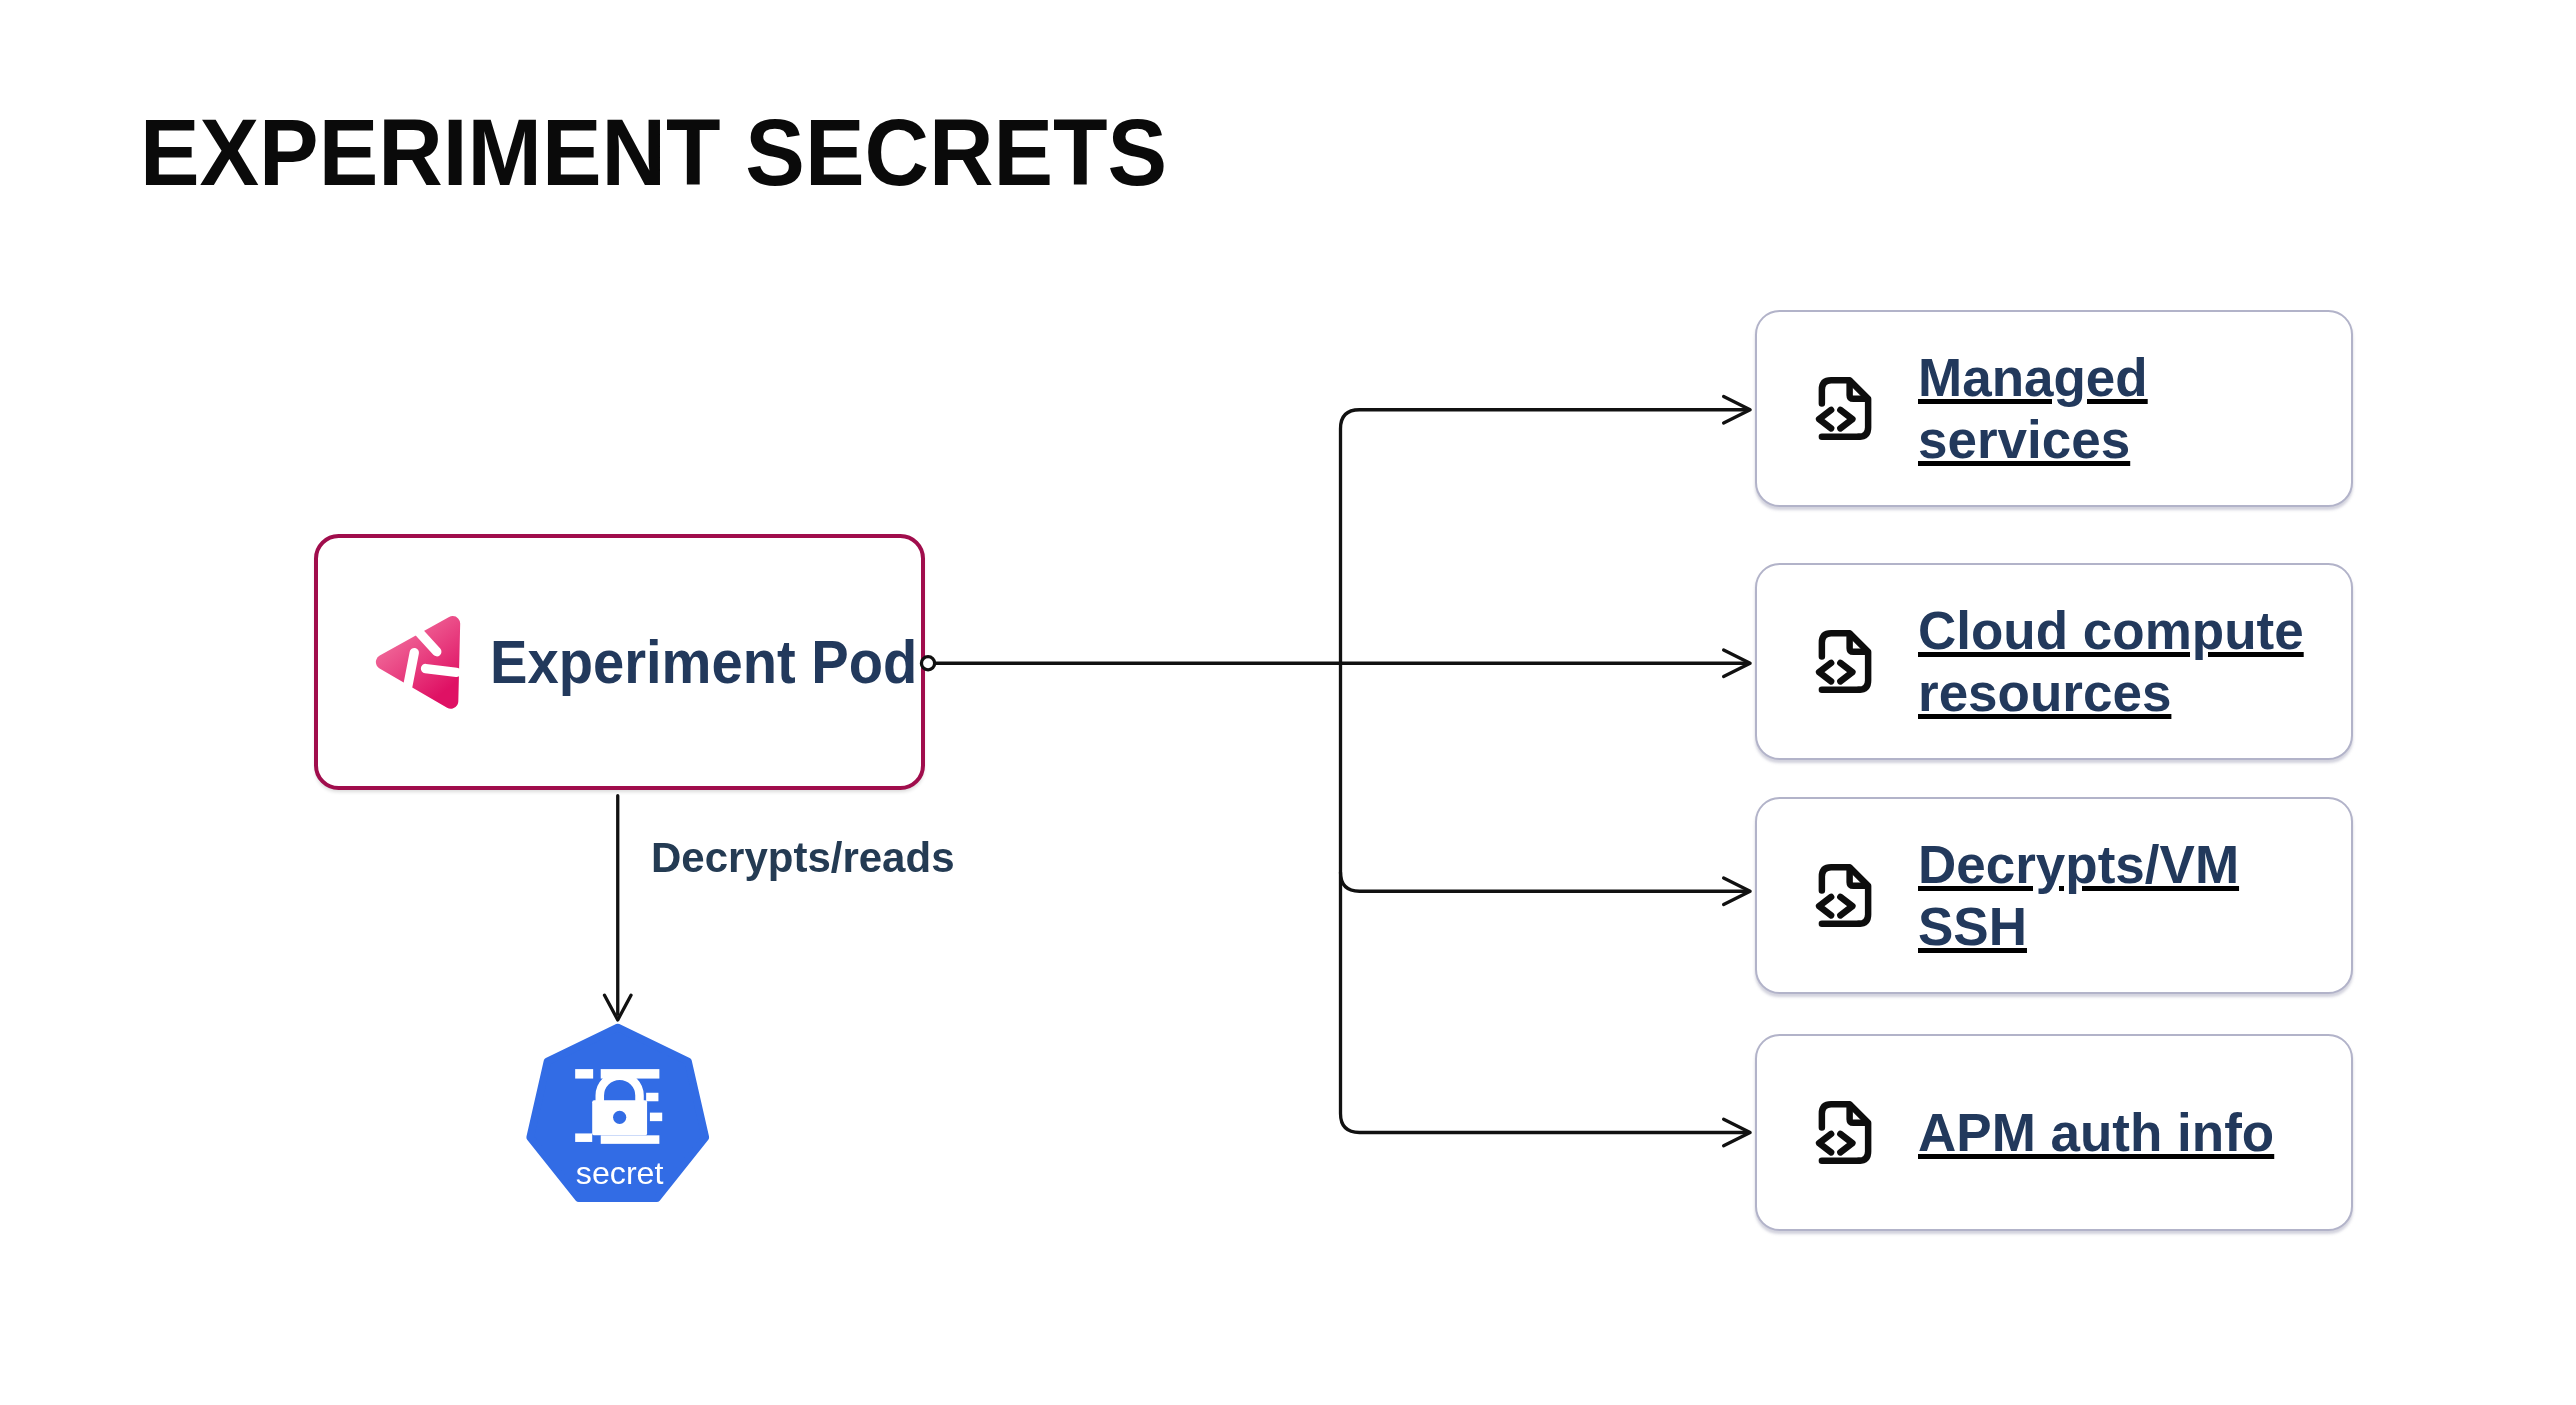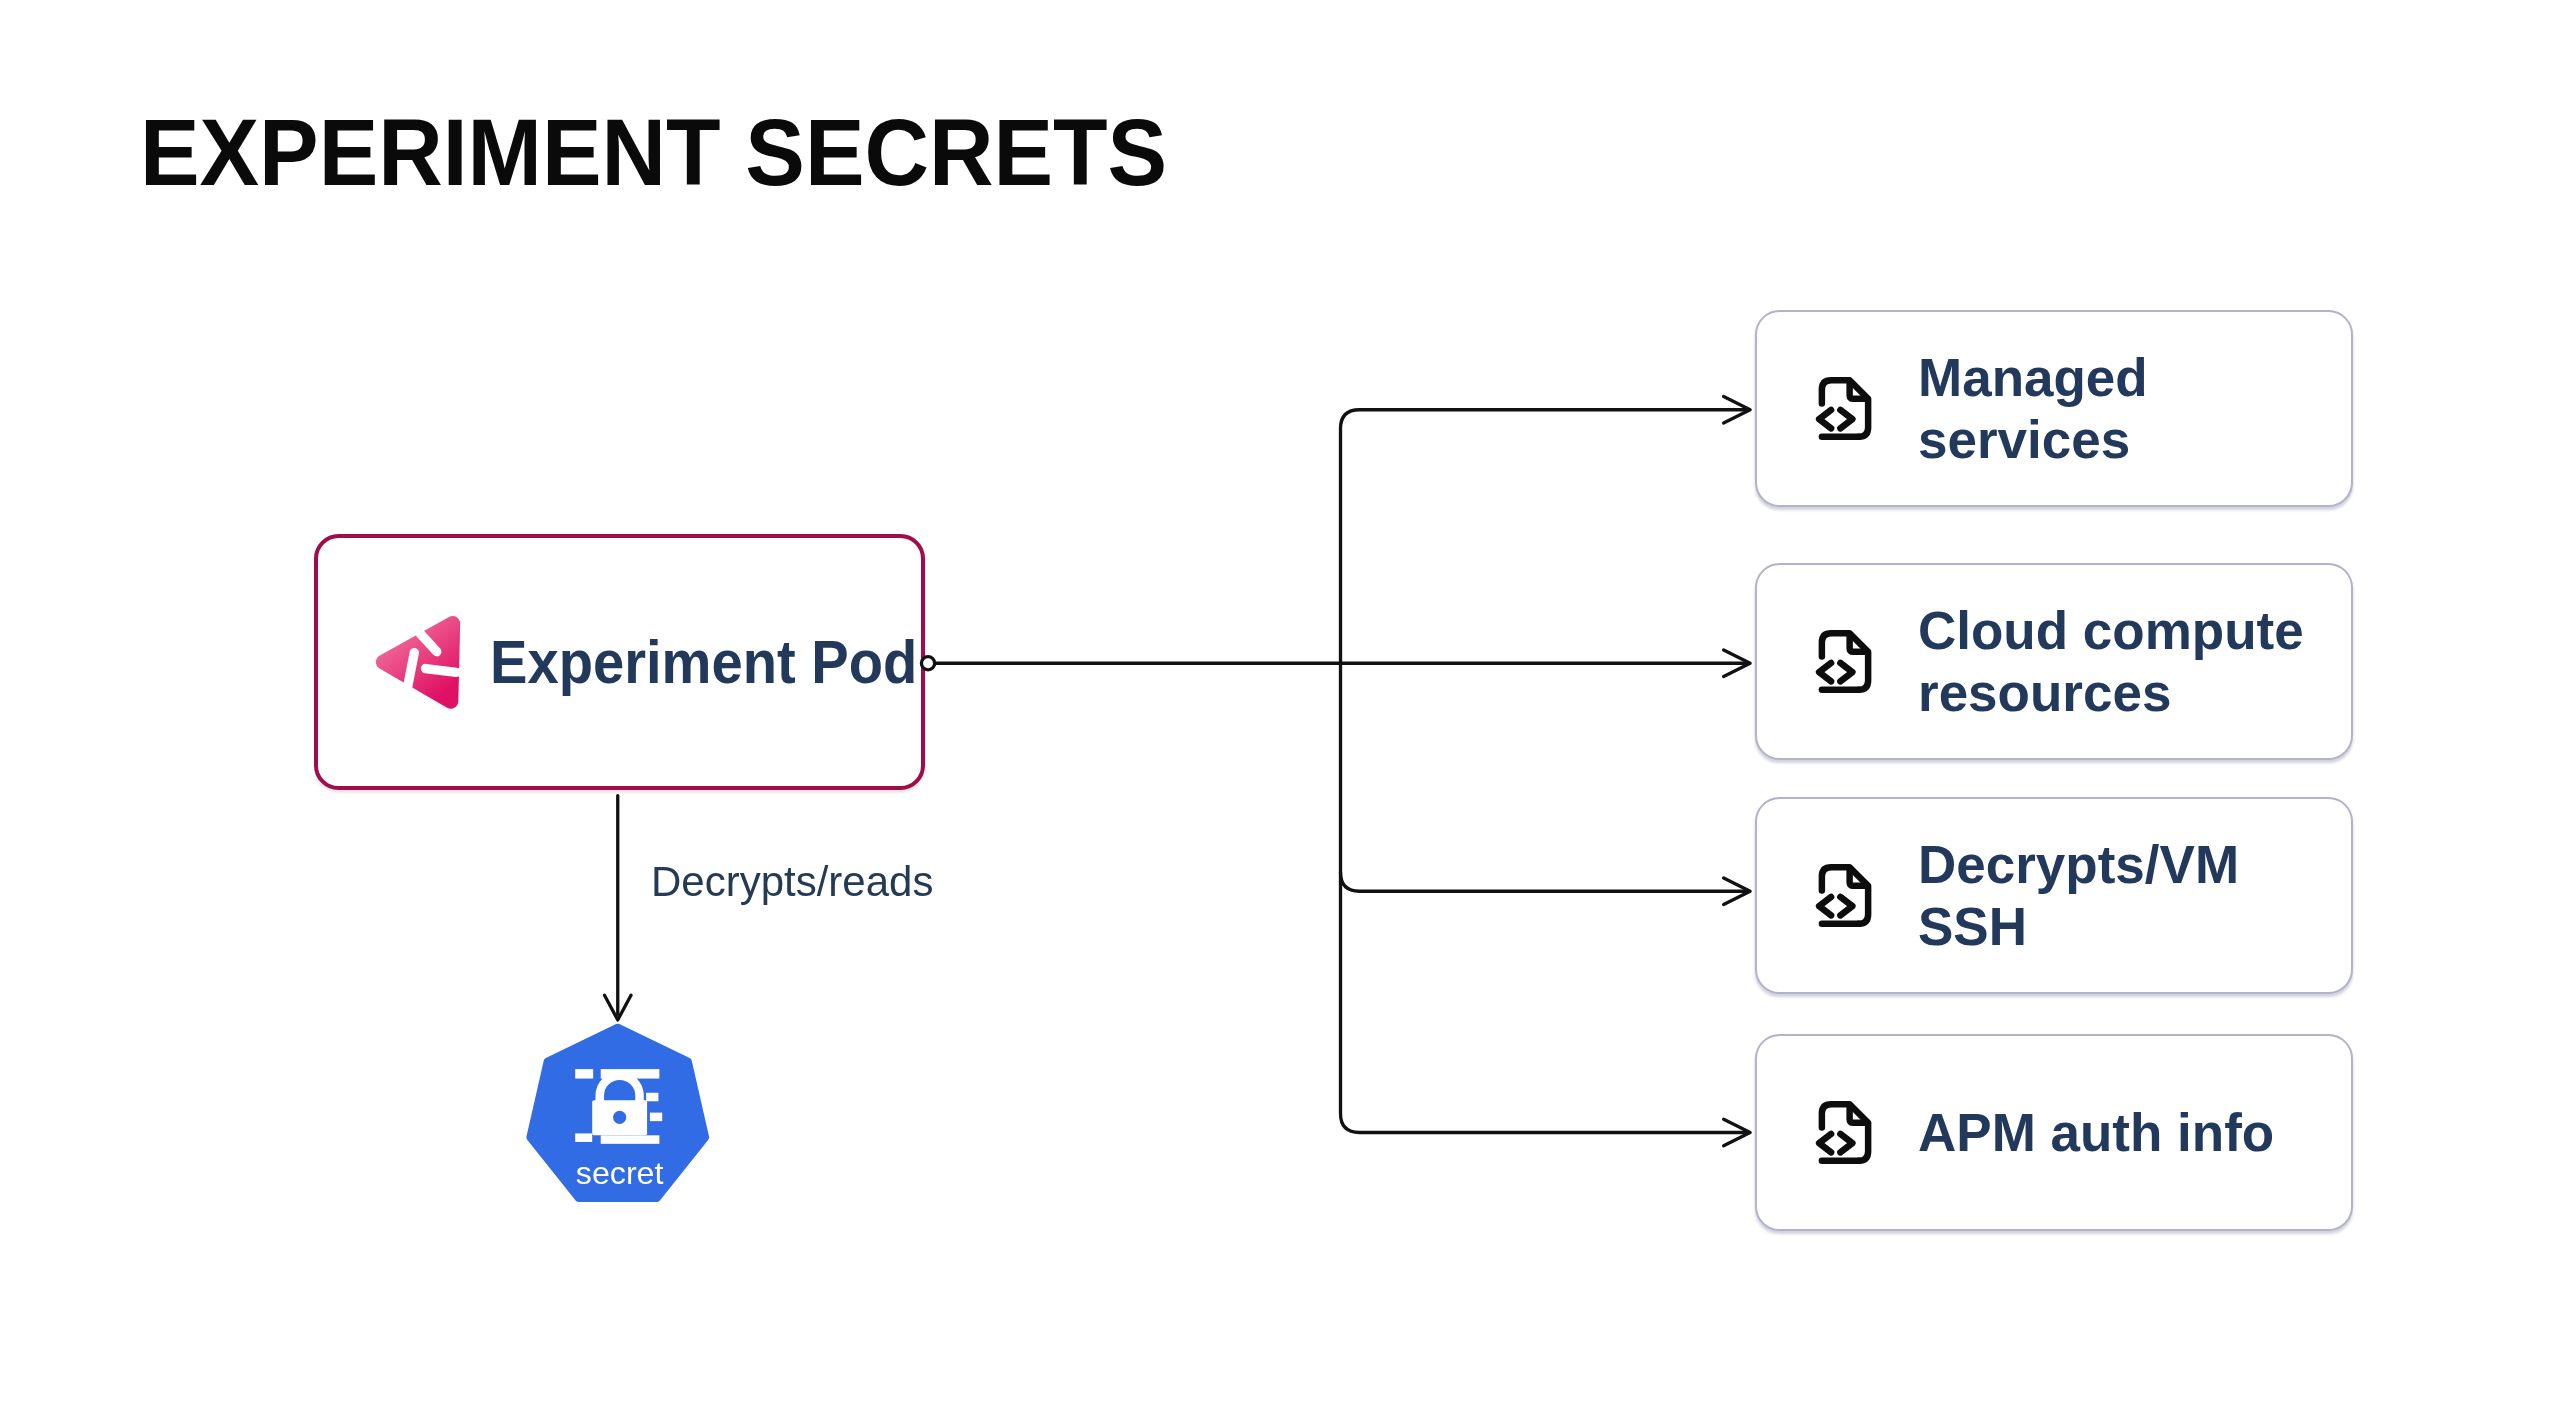--- a/index.html
+++ b/index.html
@@ -28,28 +28,29 @@
     box-sizing:border-box;border:4.7px solid var(--pod-border);border-radius:24.6px;
     background:#fff;display:flex;align-items:center;padding-left:56px;gap:26.5px;
     box-shadow:0 3.8px 3.8px -1.9px rgba(0,0,0,0.14);
   }
   .pod-label{
     font-size:61px;font-weight:700;color:var(--heading-text);white-space:nowrap;
     transform:scaleX(0.92);transform-origin:left center;line-height:1;
   }
   .pod-logo{width:89px;height:96px;flex-shrink:0;}
   .annotation{
-    position:absolute;left:651px;top:856px;
-    font-size:42px;line-height:52px;font-weight:400;color:var(--annotation-text);
+    position:absolute;left:651px;top:832px;
+    font-size:42px;line-height:52px;font-weight:700;color:var(--annotation-text);
   }
   .target-box{
     position:absolute;left:1755px;width:598px;height:197px;
     box-sizing:border-box;border:2.8px solid var(--target-border);border-radius:24.6px;
     background:#fff;display:flex;align-items:center;padding-left:51px;gap:36px;
     box-shadow:0 3.8px 2.8px -0.9px rgba(136,138,166,0.38);
+    text-decoration:underline;
   }
   .target-box .file-icon{width:74px;height:78px;flex-shrink:0;}
   .target-label{
     font-size:53px;font-weight:700;line-height:62px;color:var(--heading-text);
     max-width:428px;
   }
   .t1{top:310px}.t2{top:563px}.t3{top:797px}.t4{top:1034px}
   #connector-overlay{position:absolute;left:0;top:0;width:2576px;height:1406px;pointer-events:none;}
   .conn{stroke:var(--connector);stroke-width:3.5;fill:none;stroke-linecap:round;stroke-linejoin:round;}
   .file-stroke{stroke:#0d0d0d;stroke-width:7;fill:none;stroke-linecap:round;stroke-linejoin:round;}

